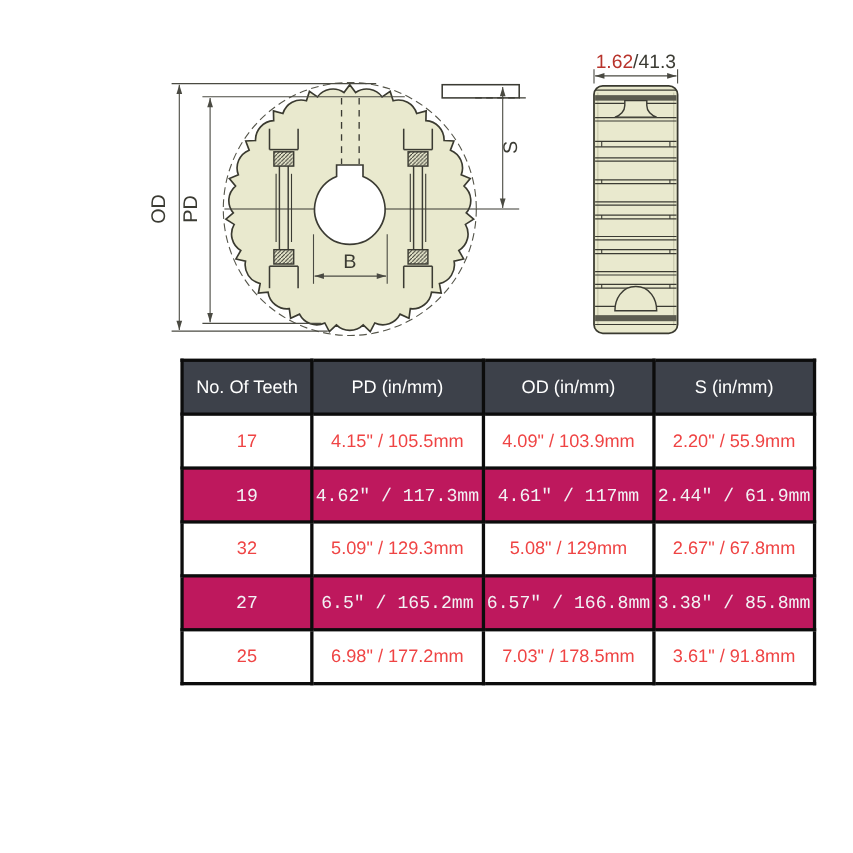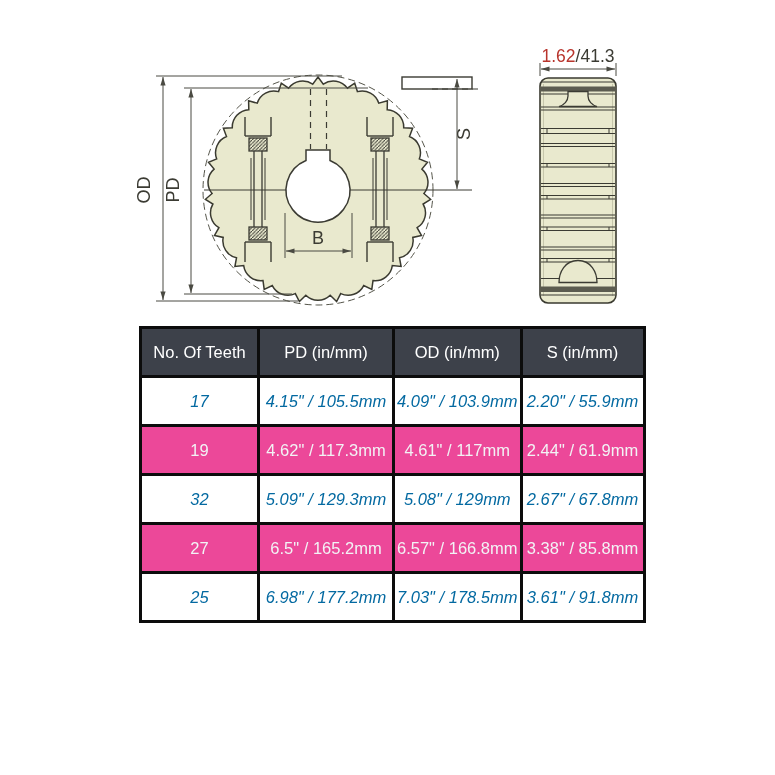--- a/index.html
+++ b/index.html
@@ -2,28 +2,28 @@
 <html><head>
 <meta charset="utf-8">
 <style>
   html,body{margin:0;padding:0;background:#ffffff;}
   .canvas{position:relative;width:775px;height:775px;background:#ffffff;overflow:hidden;
           font-family:"Liberation Sans",sans-serif;}
   #diagram{position:absolute;left:0;top:0;}
   .dimtext{fill:#3b3b33;font-size:18px;font-family:"Liberation Sans",sans-serif;}
   .sidetext{font-size:17.5px;font-family:"Liberation Sans",sans-serif;fill:#3b3b33;}
   .red{fill:#b8342c;}
-  .spec-table-wrap{position:absolute;left:119px;top:326px;padding-left:20px;}
+  .spec-table-wrap{position:absolute;left:144px;top:326px;padding-left:20px;}
   table.spec{border-collapse:collapse;table-layout:fixed;}
   table.spec th, table.spec td{
       border:3px solid #0c0c0c;text-align:center;vertical-align:middle;
       font-size:16.5px;height:46px;padding:0 2px;white-space:nowrap;}
   table.spec thead th{background:#3d414a;color:#ffffff;font-weight:400;}
-  tr.dark td{background:#ec4899;color:#f2f3f5;}
-  tr.light td{background:#ffffff;color:#0369a1;font-style:italic;}
+  tr.dark td{background:#be185d;color:#f2f3f5;font-family:Liberation Mono, monospace;}
+  tr.light td{background:#ffffff;color:#ef4444;}
 </style>
 </head>
 <body>
 
 <div class="canvas">
 
   <svg id="diagram" width="775" height="330" viewBox="0 0 775 330">
     <defs>
       <pattern id="hatch" patternUnits="userSpaceOnUse" width="3.5" height="3.5">
         <path d="M0 3.5 L3.5 0" stroke="#3b3b33" stroke-width="1"></path>

